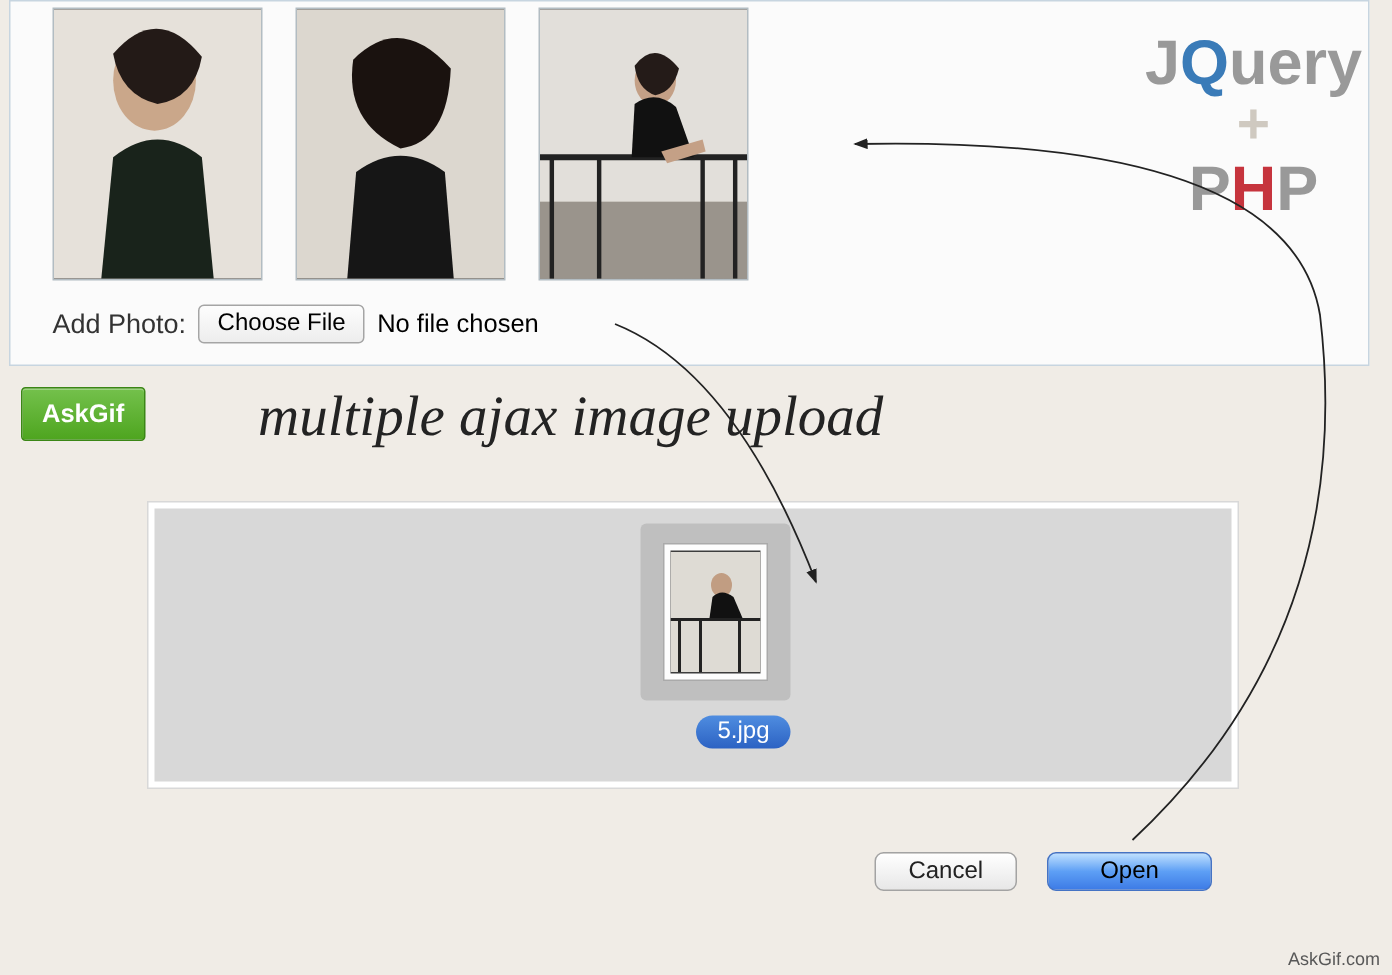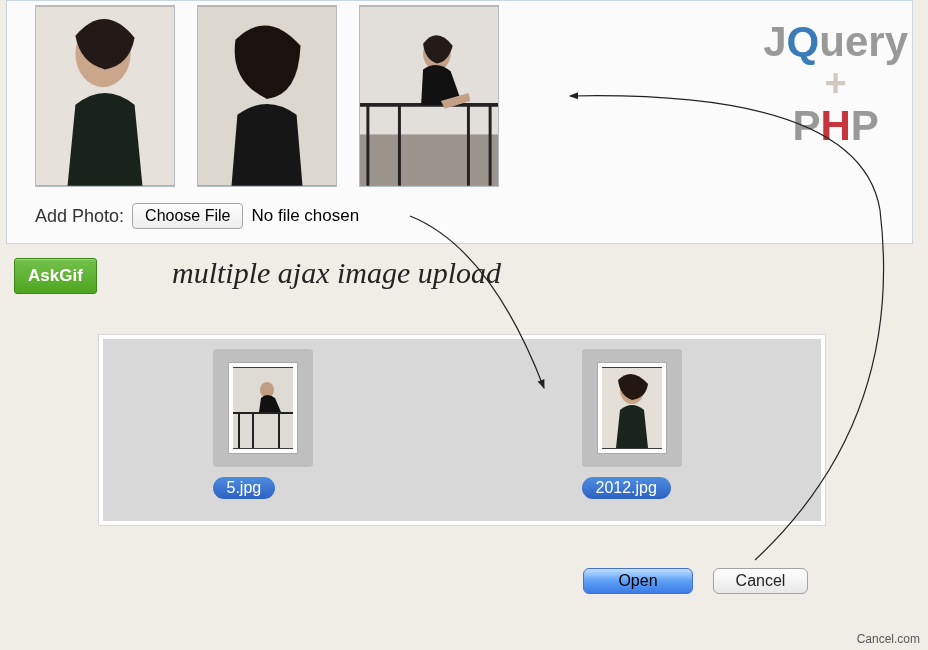--- a/index.html
+++ b/index.html
@@ -69,21 +69,21 @@
   font-weight: bold;
   border-radius: 3px;
   box-shadow: inset 0 1px 0 rgba(255,255,255,.3);
   cursor: pointer;
 }
 .cursive {
   position: absolute;
   left: 172px;
   top: 256px;
   font-family: "Brush Script MT","Apple Chancery",cursive;
-  font-size: 30px;
+  font-size: 38px;
   font-style: italic;
   color: #232323;
 }
 .logo {
   position: absolute;
   right: 20px;
   top: 20px;
   font-family: "Trebuchet MS", Tahoma, sans-serif;
   font-size: 42px;
   text-align: center;
@@ -112,21 +112,21 @@
   display: flex;
   gap: 60px;
   align-items: flex-start;
   justify-content: space-around;
   padding: 10px 20px 8px 20px;
 }
 .file {
   width: 130px;
   display: flex;
   flex-direction: column;
-  align-items: flex-start;
+  align-items: flex-end;
 }
 .file-frame {
   width: 100px;
   height: 118px;
   background: #bfbfbf;
   border-radius: 4px;
   display: flex;
   align-items: center;
   justify-content: center;
 }
@@ -266,44 +266,31 @@
               <line x1="20" y1="45" x2="20" y2="80" stroke="#222" stroke-width="2"></line>
               <line x1="46" y1="45" x2="46" y2="80" stroke="#222" stroke-width="2"></line>
               <line x1="0" y1="45" x2="60" y2="45" stroke="#222" stroke-width="2"></line>
               <ellipse cx="34" cy="22" rx="7" ry="8" fill="#c19d82"></ellipse>
               <path d="M26 44 L28 30 Q34 24 42 30 L48 44 Z" fill="#111"></path>
             </svg>
         </div>
       </div>
       <div class="filelabel">5.jpg</div>
     </div>
-    <div class="file">
-      <div class="file-frame">
-        <div class="polaroid">
-          <svg class="mini" viewBox="0 0 60 80">
-              <rect width="60" height="80" fill="#e4dfd7"></rect>
-              <ellipse cx="30" cy="22" rx="12" ry="14" fill="#c8a284"></ellipse>
-              <path d="M16 12 Q30 -2 46 16 Q44 30 30 32 Q18 28 16 12" fill="#23180f"></path>
-              <path d="M14 80 L18 42 Q30 32 42 42 L46 80 Z" fill="#1a241c"></path>
-            </svg>
-        </div>
-      </div>
-      <div class="filelabel">2012.jpg</div>
-    </div>
   </div>
 </div>
 
 <div class="dialog-btns">
+  <button class="mac-btn mac-cancel">Cancel</button>
   <button class="mac-btn mac-open">Open</button>
-  <button class="mac-btn mac-cancel">Cancel</button>
 </div>
 
 <svg class="arrow-svg">
   <defs>
     <marker id="ah" markerWidth="10" markerHeight="10" refX="7" refY="3" orient="auto">
       <path d="M0,0 L8,3 L0,6 Z" fill="#222"></path>
     </marker>
   </defs>
   <path d="M 410 216 Q 490 248 544 388" stroke="#222" stroke-width="1.2" fill="none" marker-end="url(#ah)"></path>
   <path d="M 755 560 Q 905 420 880 210 Q 860 90 570 96" stroke="#222" stroke-width="1.2" fill="none" marker-end="url(#ah)"></path>
 </svg>
 
-<div class="watermark">Cancel.com</div>
+<div class="watermark">AskGif.com</div>
 
 </body></html>

